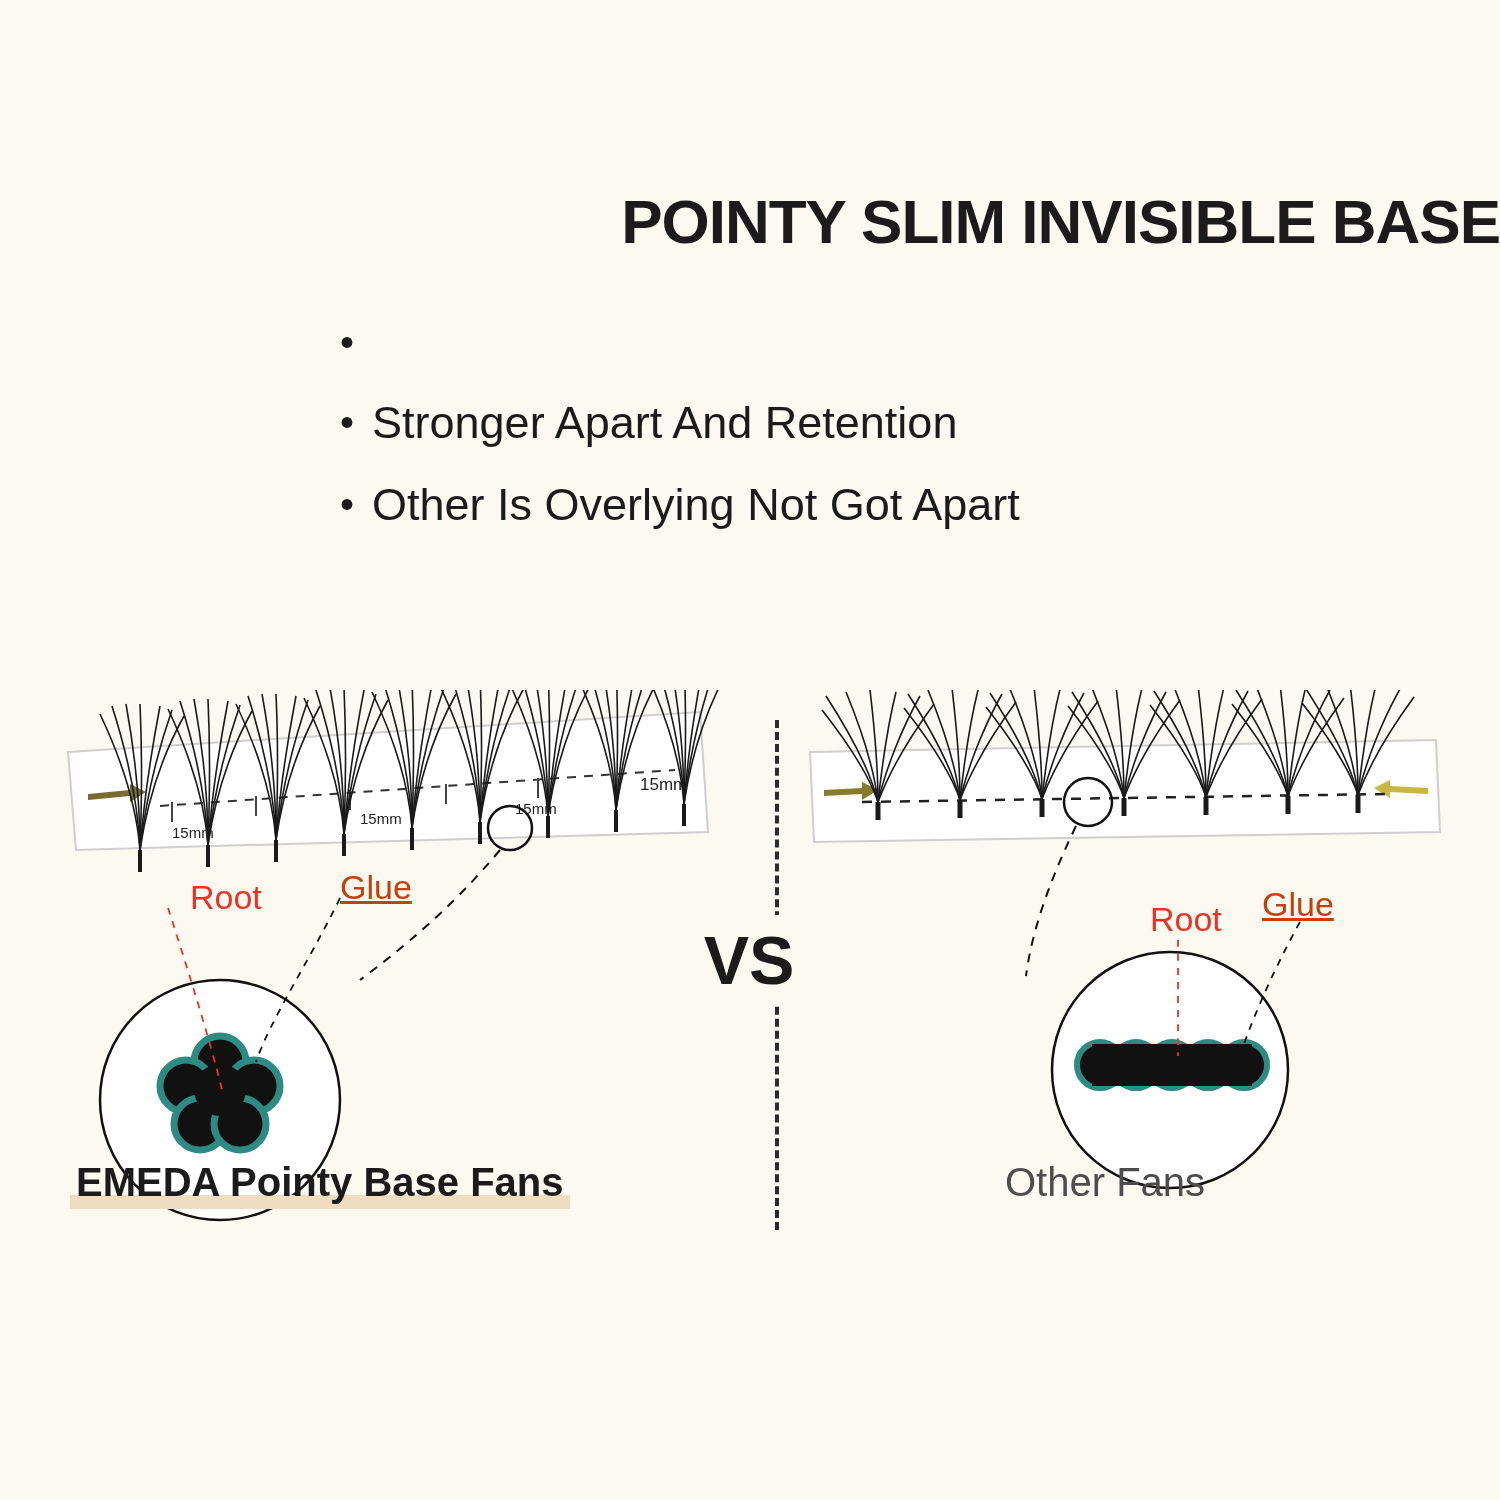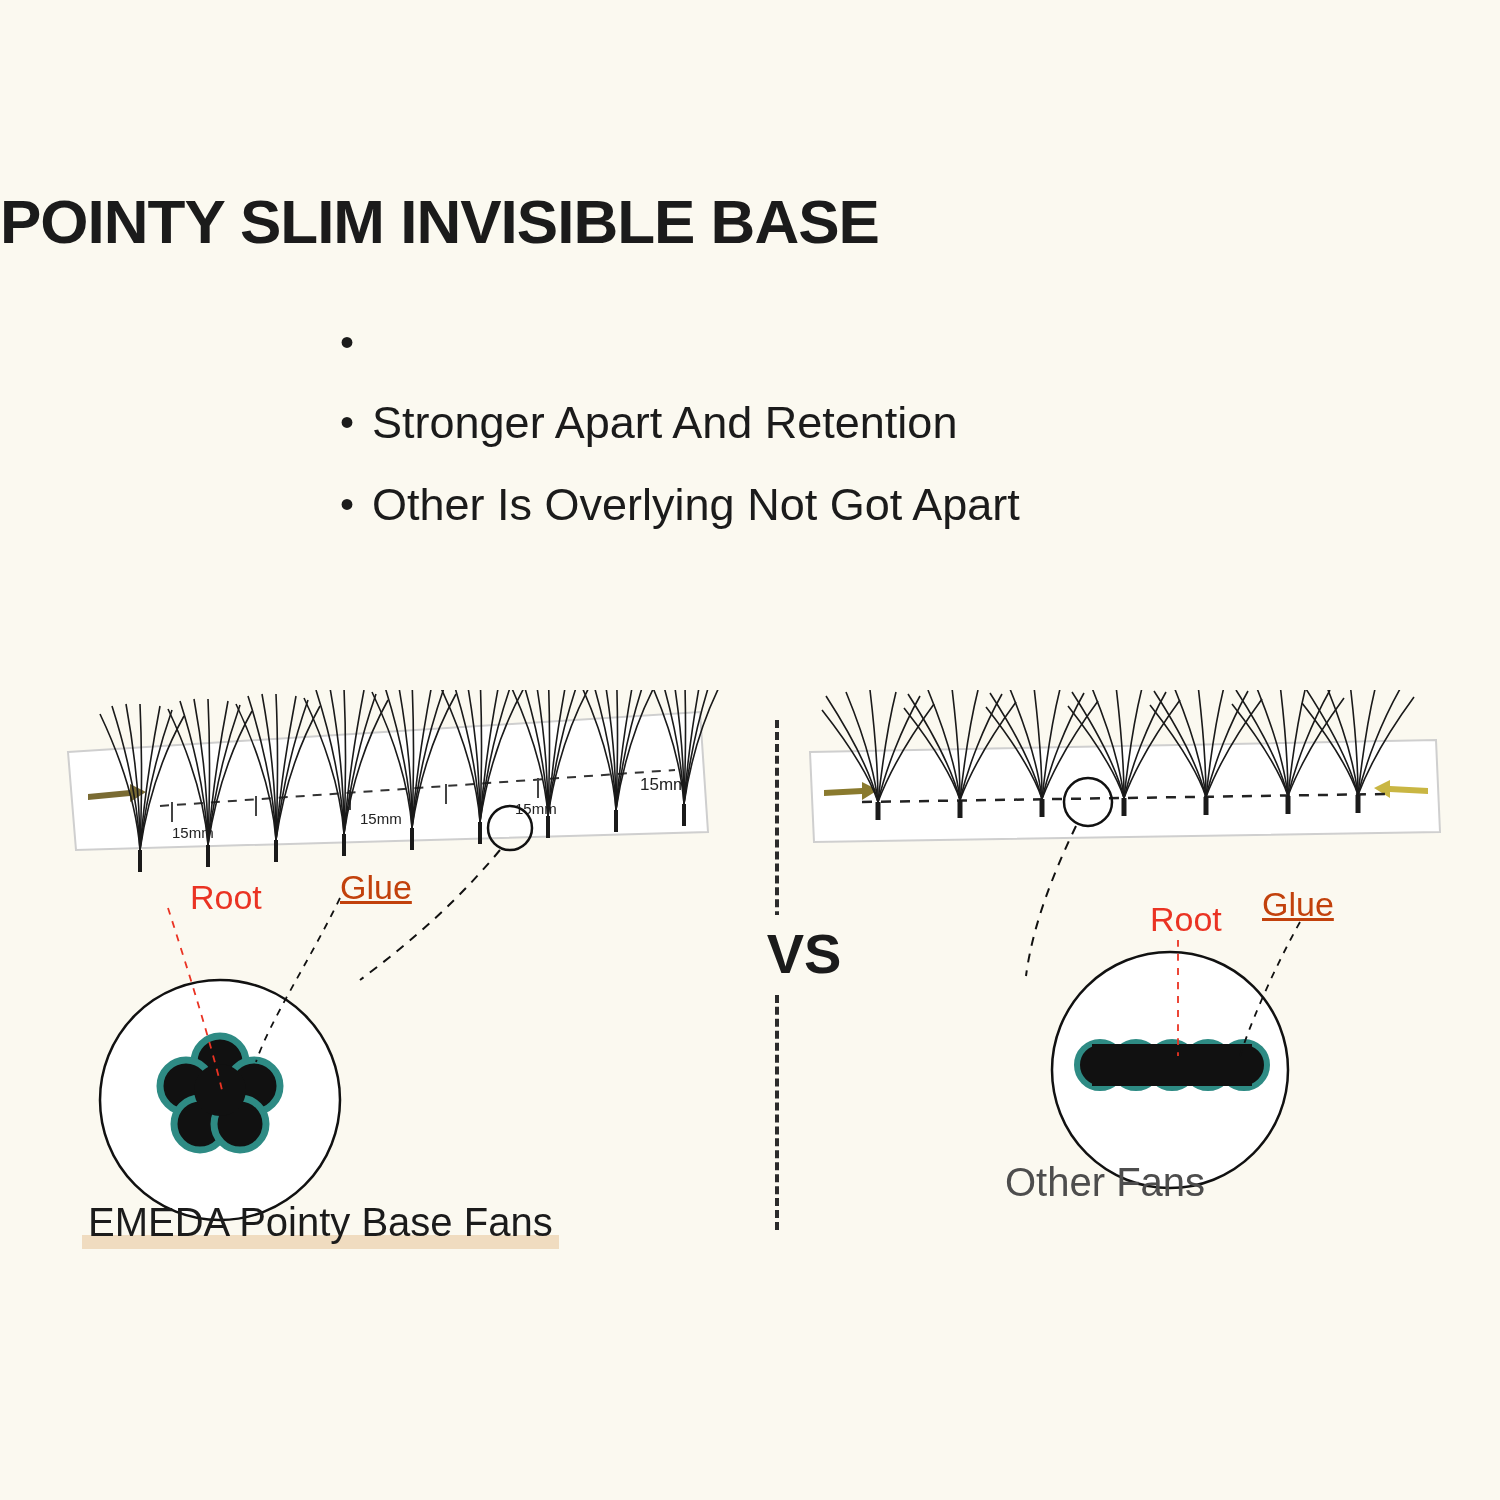--- a/index.html
+++ b/index.html
@@ -18,21 +18,21 @@
     position: relative;
     width: 1500px;
     height: 1500px;
   }
   
   .title {
     position: absolute;
     top: 186px;
     left: 0;
     width: 1500px;
-    text-align: left;
+    text-align: right;
     font-size: 62px;
     font-weight: bold;
     letter-spacing: -1px;
     color: #1b1b1b;
     font-family: "Liberation Sans", sans-serif;
   }
   .bullets {
     position: absolute;
     top: 315px;
     left: 340px;
@@ -55,51 +55,50 @@
   .divider {
     position: absolute;
     left: 775px;
     top: 720px;
     width: 0;
     height: 510px;
     border-left: 4px dashed #2b2b2b;
   }
   .vs {
     position: absolute;
-    left: 739px;
+    left: 684px;
     top: 915px;
     width: 130px;
     text-align: center;
-    font-size: 56px;
+    font-size: 68px;
     font-weight: bold;
     color: #1b1b1b;
     background: #fbf9f0;
     padding: 6px 0;
   }
   
   .panel {
     position: absolute;
     top: 690px;
   }
   .panel.left { left: 60px; width: 690px; }
   .panel.right { left: 800px; width: 680px; }
 
   .caption {
     position: absolute;
     font-size: 40px;
     color: #1b1b1b;
   }
   .caption.left-cap {
     left: 70px;
-    top: 1200px;
-    font-weight: normal;
+    top: 1160px;
+    font-weight: bold;
     color: #1b1b1b;
     background: linear-gradient(to top, #f0dcc0 0%, #f0dcc0 28%, rgba(240,220,192,0) 28%);
     padding: 0 6px 4px 6px;
-    margin-left: 12px;
   }
   .caption.right-cap {
     left: 1005px;
     top: 1160px;
     color: #4d4d4d;
   }
   .label {
     position: absolute;
     font-size: 34px;
   }

